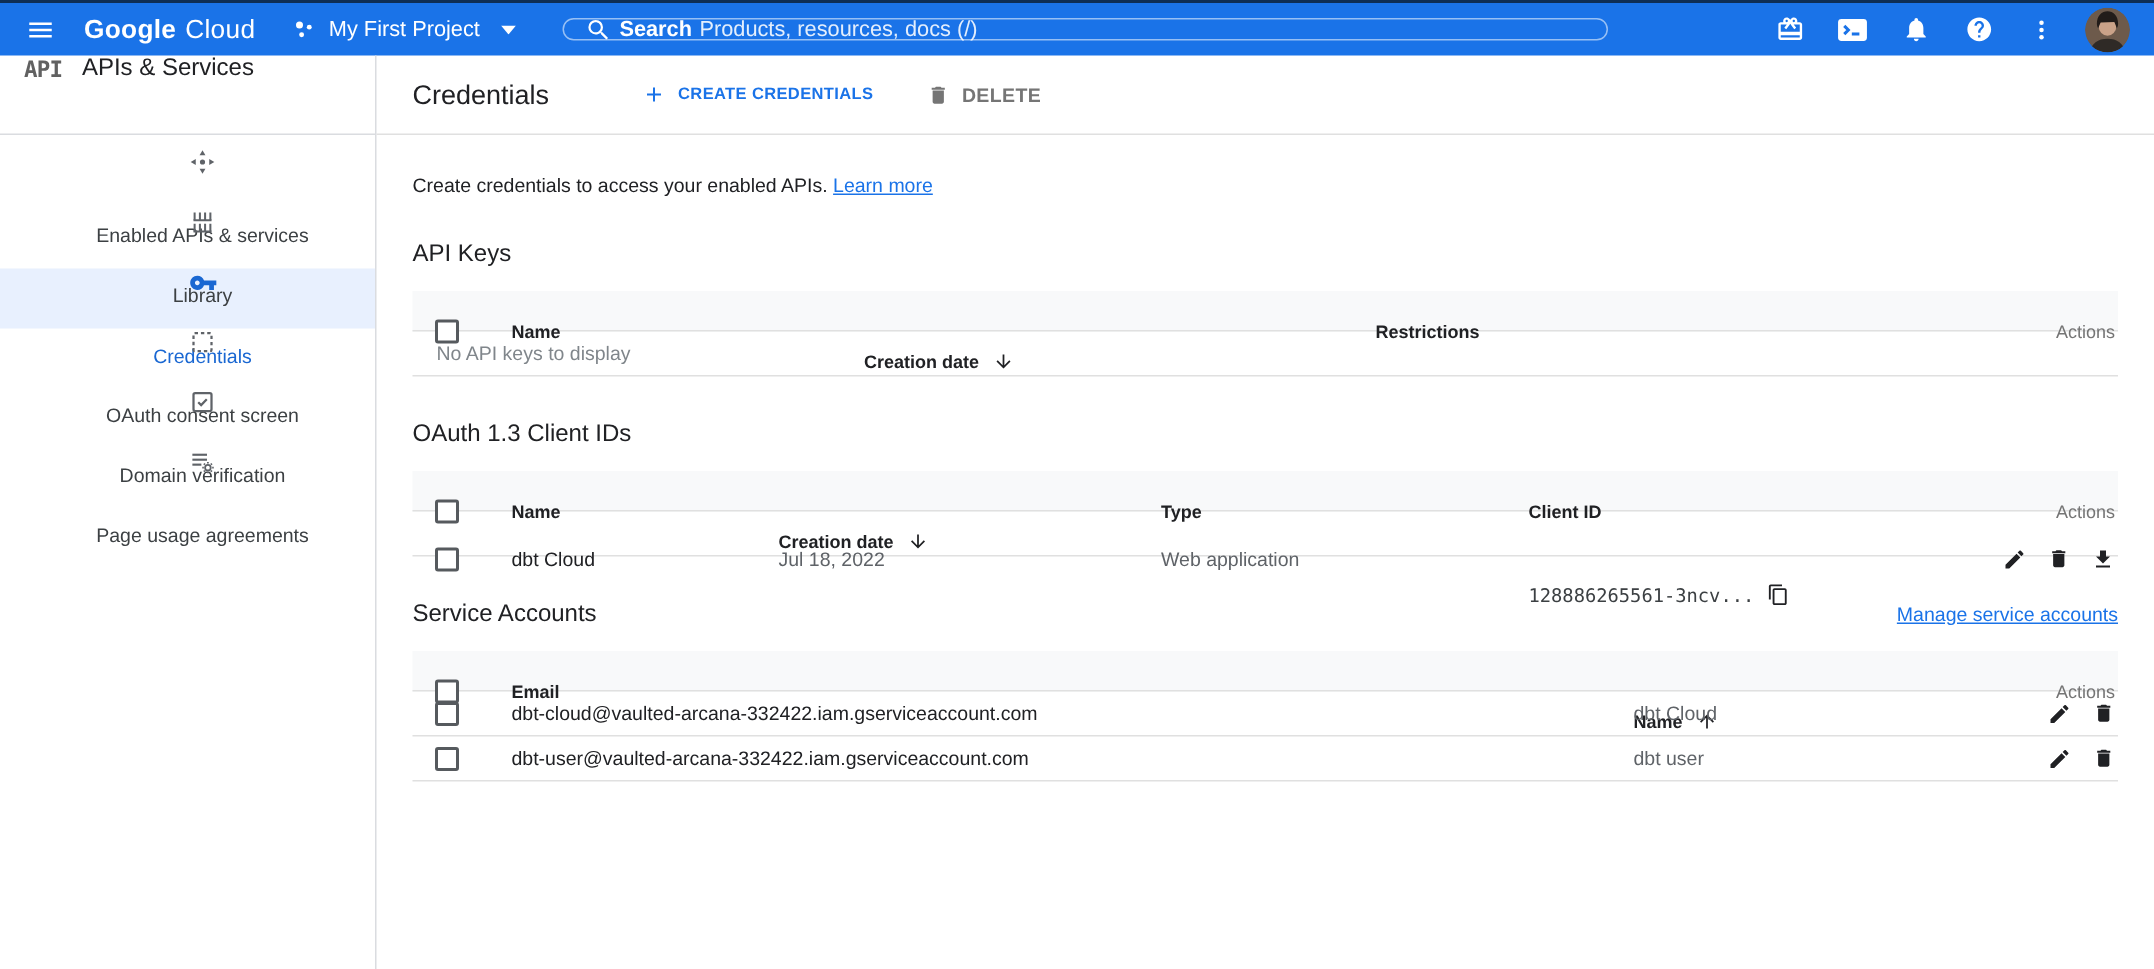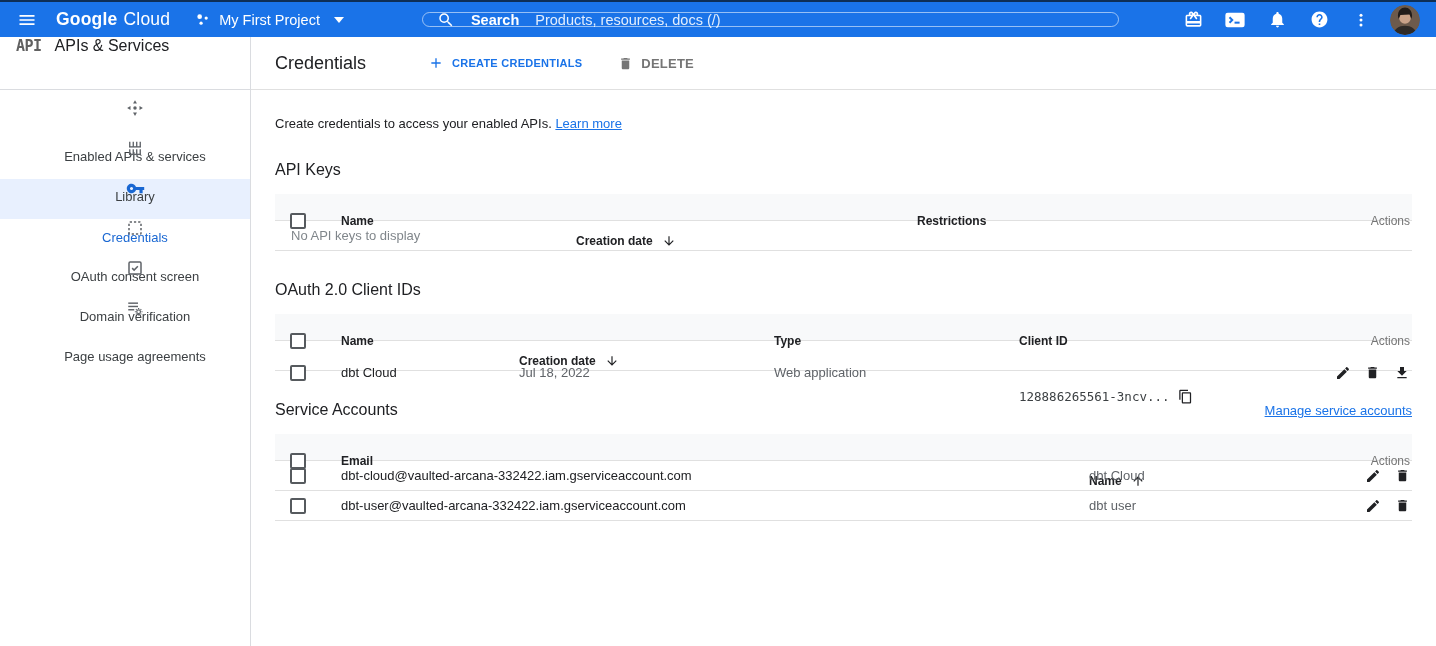--- a/index.html
+++ b/index.html
@@ -15,22 +15,22 @@
   
   .topbar{height:37px; background:var(--brand-blue); display:flex; align-items:center;
     padding:0 16px 0 14px; border-top:2px solid #0e2e55; color:#fff;}
   .iconbtn{width:26px;height:26px;justify-content:center;flex:none;}
   .menu-btn{margin-right:16px;}
   .logo{display:flex;align-items:baseline;gap:6px;font-size:17.5px;letter-spacing:.2px;white-space:nowrap;cursor:pointer;}
   .logo .g{font-weight:700;}
   .logo .c{font-weight:400;}
   .project-sel{margin-left:24px;gap:8px;font-size:14.5px;white-space:nowrap;}
   .project-sel .caret{margin-left:6px;display:flex;}
-  .searchbar{margin-left:78px;width:697px;height:15px;border:1px solid rgba(255,255,255,.55);
-    border-radius:8px;display:flex;align-items:center;padding:0 14px;gap:16px;cursor:text;flex:none;}
+  .searchbar{margin-left:31px;width:697px;height:15px;border:1px solid rgba(255,255,255,.55);
+    border-radius:8px;display:flex;align-items:center;padding:0 14px;gap:5px;cursor:text;flex:none;}
   .searchbar .s-label{font-weight:700;font-size:14.5px;}
   .searchbar .s-ph{font-size:14.5px;color:rgba(255,255,255,.88);}
   .top-right{margin-left:auto;display:flex;align-items:center;gap:16px;}
   .avatar{width:30px;height:30px;border-radius:50%;overflow:hidden;flex:none;cursor:pointer;}
 
   
   .app{display:flex;height:609px;}
   .sidebar{width:251px;flex:none;border-right:1px solid var(--border-light);}
   .sb-head{height:53px;display:flex;align-items:flex-start;gap:13px;padding:0 16px;border-bottom:1px solid var(--border-light);}
   .sb-logo{font-family:"DejaVu Sans Mono",monospace;font-weight:700;font-size:15px;color:#616161;letter-spacing:-.5px;}
@@ -271,21 +271,21 @@
                 </svg>
               </span>
           </div>
           <div>Restrictions</div>
           <div class="th-actions">Actions</div>
         </div>
         <div class="empty-row">No API keys to display</div>
       </div>
 
       <div class="sec-head">
-        <h2 class="sec-title">OAuth 2.0 Client IDs</h2>
+        <h2 class="sec-title">OAuth 1.3 Client IDs</h2>
       </div>
       <div class="tbl">
         <div class="thead g-oauth">
           <div>
               <div class="cb"></div>
             </div>
           <div>Name</div>
           <div class="th-sort">
             <span>Creation date</span>
             <span class="sort-ic">

